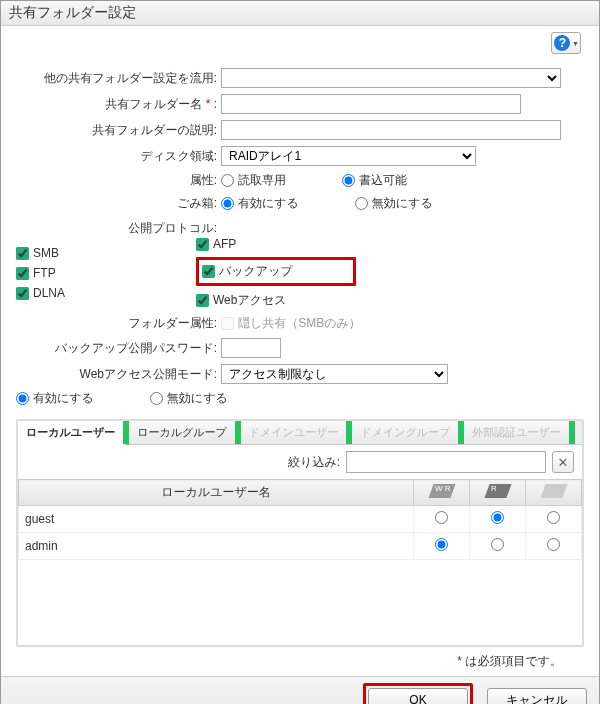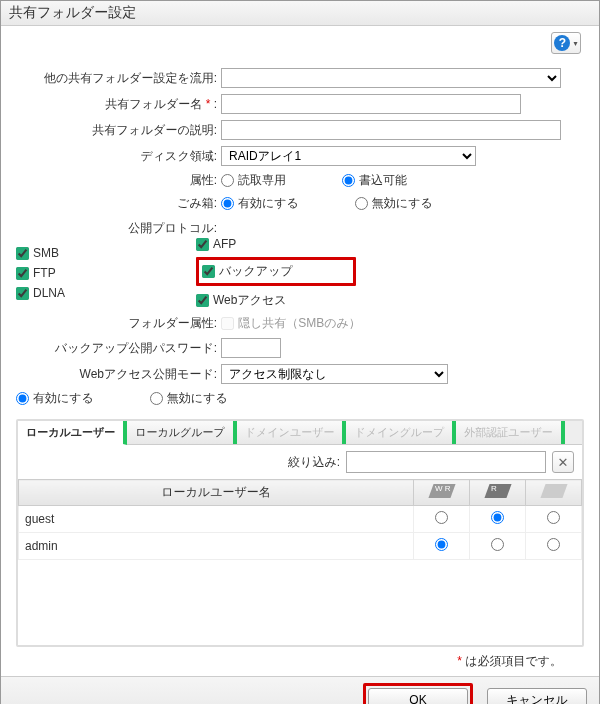--- a/index.html
+++ b/index.html
@@ -96,21 +96,21 @@
     border: 2px solid #ddd;
     border-radius:2px;
   }
   .tabs {
     display:flex;
     background:#eee;
     border-bottom:1px solid #ccc;
   }
   .tab {
     padding:4px 8px;
-    border-right:4px solid #22c55e;
+    border-right:6px solid #22c55e;
     font-size:11px;
     cursor:pointer;
     background:linear-gradient(#fafafa,#e8e8e8);
   }
   .tab.active{
     background:#fff;font-weight:bold;border-bottom:1px solid #fff;margin-bottom:-1px;
   }
   .tab.disabled{ color:#bbb; cursor:default;}
   .filter-row{
     display:flex;align-items:center;justify-content:flex-end;

